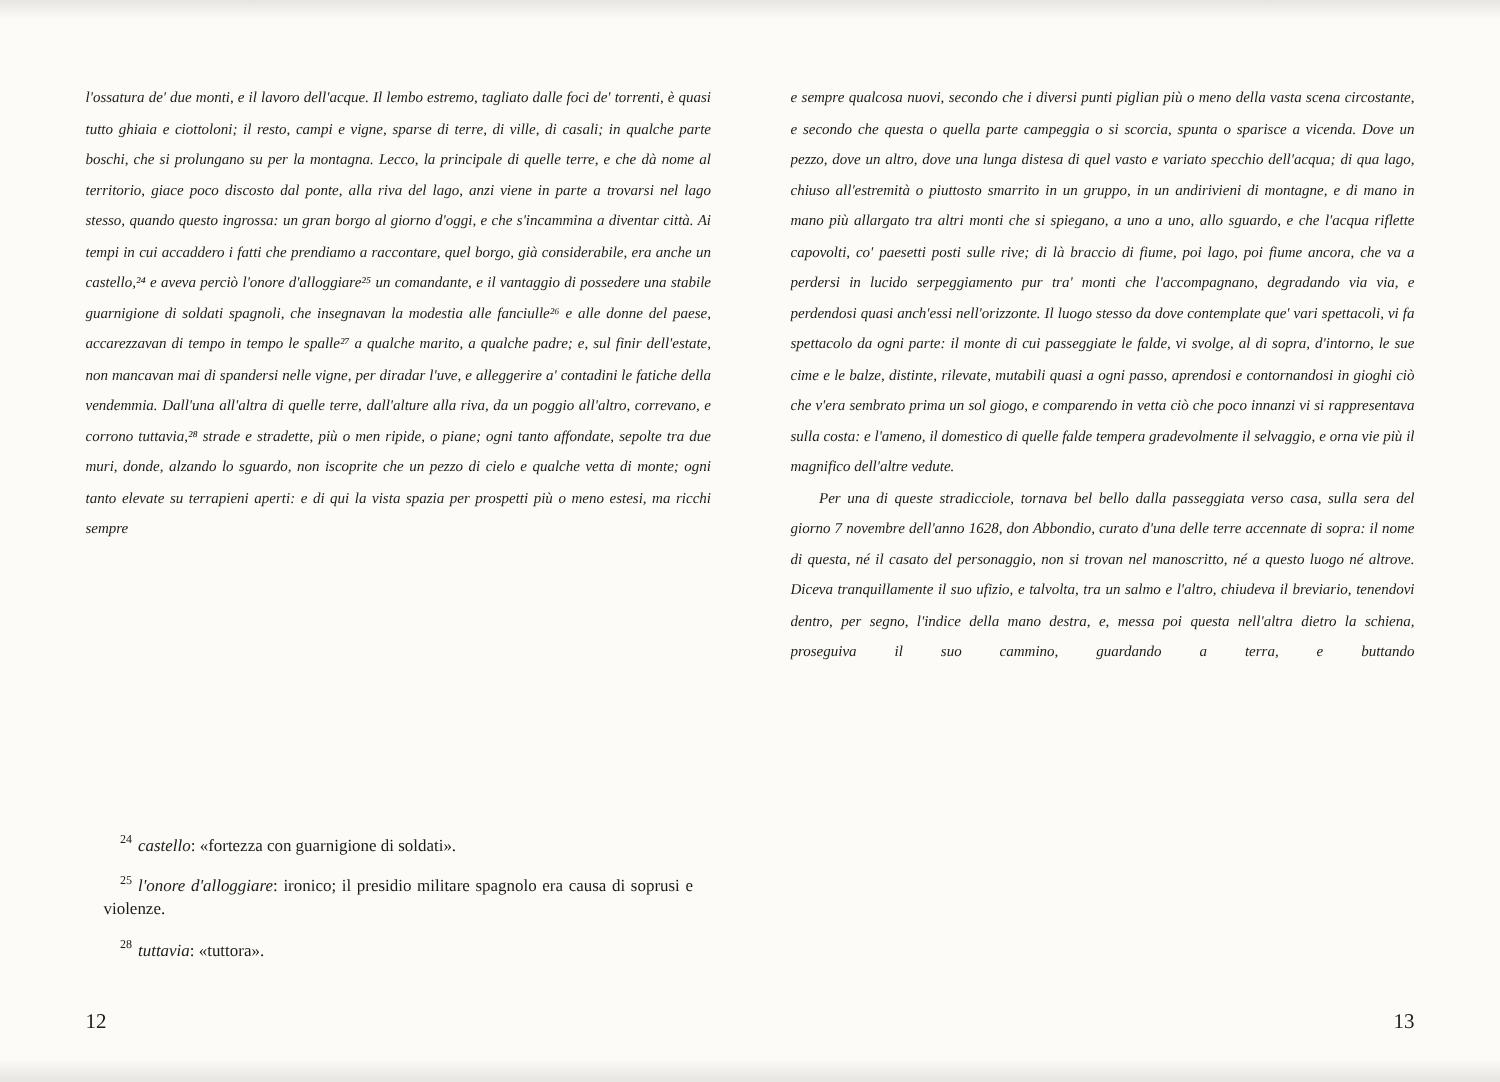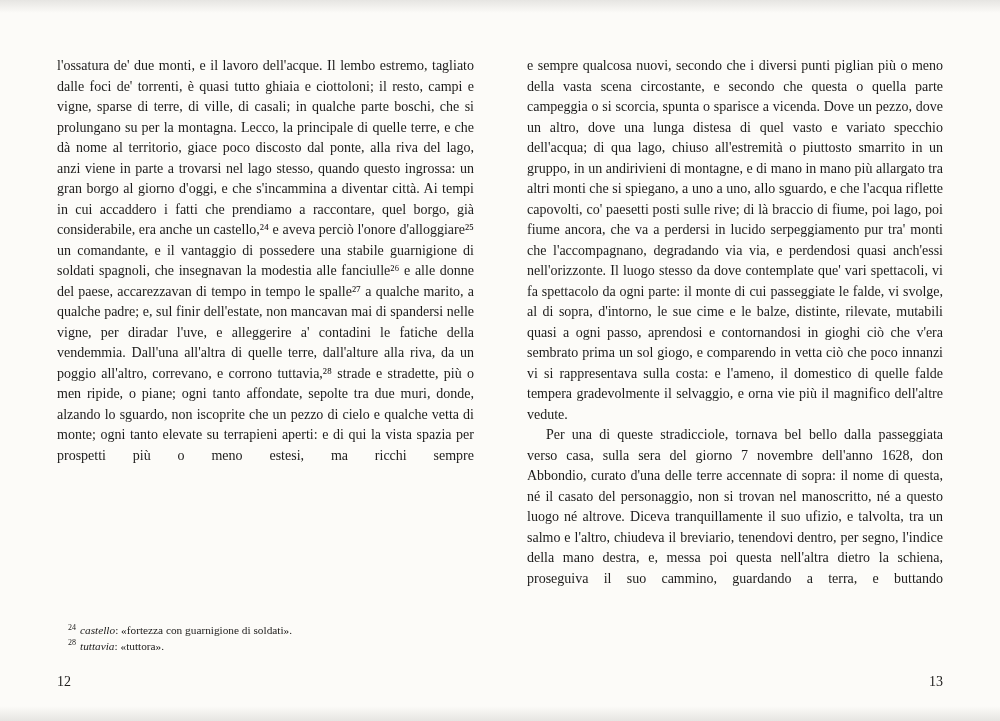--- a/index.html
+++ b/index.html
@@ -21,39 +21,40 @@
     position: absolute;
     top: 56px;
     height: 634px;
   }
   .page-left  { left: 57px;  width: 417px; }
   .page-right { left: 527px; width: 416px; }
 
   .body-text {
     margin: 0;
     text-align: justify;
-    font-size: 14px;
+    font-size: 10px;
     line-height: 20.5px;
     hyphens: auto;
+    font-style: italic;
     -webkit-hyphens: auto;
   }
   .justify-last { text-align-last: justify; }
   .indent { text-indent: 19px; }
 
   .body-left-clip  { max-height: 484px; overflow: hidden; }
   .body-right-clip { max-height: 602px; overflow: hidden; }
 
   .footnotes {
     position: absolute;
     left: 0;
     right: 0;
     bottom: 36px;
   }
   .footnote {
-    margin: 0;
+    margin: 12px;
     font-size: 11.3px;
     line-height: 15.3px;
     text-align: justify;
     text-indent: 11px;
     hyphens: auto;
     -webkit-hyphens: auto;
   }
   .fn-num {
     font-size: 8px;
     line-height: 0;
@@ -77,20 +78,23 @@
   <div class="page page-left">
     <div class="body-left-clip">
       <p class="body-text justify-last">l'ossatura de' due monti, e il lavoro dell'acque. Il lembo estremo, tagliato dalle foci de' torrenti, è quasi tutto ghiaia e ciottoloni; il resto, campi e vigne, sparse di terre, di ville, di casali; in qualche parte boschi, che si prolungano su per la montagna. Lecco, la principale di quelle terre, e che dà nome al territorio, giace poco discosto dal ponte, alla riva del lago, anzi viene in parte a trovarsi nel lago stesso, quando questo ingrossa: un gran borgo al giorno d'oggi, e che s'incammina a diventar città. Ai tempi in cui accaddero i fatti che prendiamo a raccontare, quel borgo, già considerabile, era anche un castello,²⁴ e aveva perciò l'onore d'alloggiare²⁵ un comandante, e il vantaggio di possedere una stabile guarnigione di soldati spagnoli, che insegnavan la modestia alle fanciulle²⁶ e alle donne del paese, accarezzavan di tempo in tempo le spalle²⁷ a qualche marito, a qualche padre; e, sul finir dell'estate, non mancavan mai di spandersi nelle vigne, per diradar l'uve, e alleggerire a' contadini le fatiche della vendemmia. Dall'una all'altra di quelle terre, dall'alture alla riva, da un poggio all'altro, correvano, e corrono tuttavia,²⁸ strade e stradette, più o men ripide, o piane; ogni tanto affondate, sepolte tra due muri, donde, alzando lo sguardo, non iscoprite che un pezzo di cielo e qualche vetta di monte; ogni tanto elevate su terrapieni aperti: e di qui la vista spazia per prospetti più o meno estesi, ma ricchi sempre</p>
     </div>
 
     <div class="footnotes">
       <p class="footnote">
         <sup class="fn-num">24</sup><span class="fn-term">castello</span><span class="fn-rest">: «fortezza con guarnigione di soldati».</span>
       </p>
       <p class="footnote">
+        <sup class="fn-num">25</sup><span class="fn-term">l'onore d'alloggiare</span><span class="fn-rest">: ironico; il presidio militare spagnolo era causa di soprusi e violenze.</span>
+      </p>
+      <p class="footnote">
         <sup class="fn-num">28</sup><span class="fn-term">tuttavia</span><span class="fn-rest">: «tuttora».</span>
       </p>
     </div>
 
     <div class="page-number pn-left">12</div>
   </div>
 
   <div class="page page-right">
     <div class="body-right-clip">
       <p class="body-text">e sempre qualcosa nuovi, secondo che i diversi punti piglian più o meno della vasta scena circostante, e secondo che questa o quella parte campeggia o si scorcia, spunta o sparisce a vicenda. Dove un pezzo, dove un altro, dove una lunga distesa di quel vasto e variato specchio dell'acqua; di qua lago, chiuso all'estremità o piuttosto smarrito in un gruppo, in un andirivieni di montagne, e di mano in mano più allargato tra altri monti che si spiegano, a uno a uno, allo sguardo, e che l'acqua riflette capovolti, co' paesetti posti sulle rive; di là braccio di fiume, poi lago, poi fiume ancora, che va a perdersi in lucido serpeggiamento pur tra' monti che l'accompagnano, degradando via via, e perdendosi quasi anch'essi nell'orizzonte. Il luogo stesso da dove contemplate que' vari spettacoli, vi fa spettacolo da ogni parte: il monte di cui passeggiate le falde, vi svolge, al di sopra, d'intorno, le sue cime e le balze, distinte, rilevate, mutabili quasi a ogni passo, aprendosi e contornandosi in gioghi ciò che v'era sembrato prima un sol giogo, e comparendo in vetta ciò che poco innanzi vi si rappresentava sulla costa: e l'ameno, il domestico di quelle falde tempera gradevolmente il selvaggio, e orna vie più il magnifico dell'altre vedute.</p>

